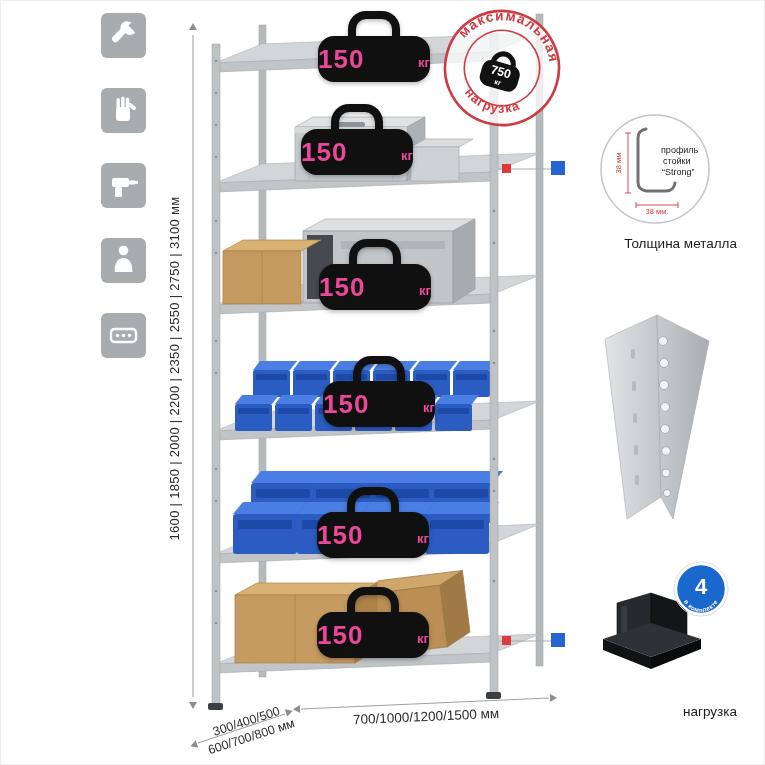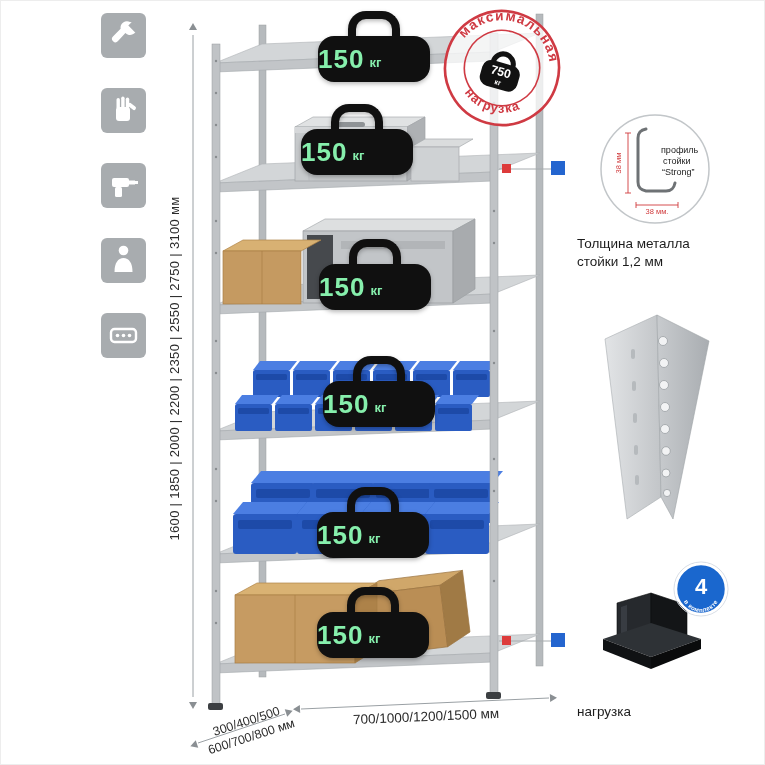--- a/index.html
+++ b/index.html
@@ -11,37 +11,37 @@
              display:flex;align-items:center;justify-content:center;}
 
   
   #rack-svg{position:absolute;left:0;top:0;width:765px;height:765px;}
 
   
   .kettle{position:absolute;width:112px;z-index:6;filter:drop-shadow(0 2px 2px rgba(0,0,0,.28));}
   .kettle .handle{width:36px;height:20px;border:8px solid #101010;border-bottom:none;
                   border-radius:18px 18px 0 0;margin:0 auto -3px;}
   .kettle .body{height:46px;background:#101010;border-radius:16px;display:flex;align-items:center;
-                justify-content:flex-start;color:#86efac;}
+                justify-content:space-between;color:#ec4899;}
   .kettle .val{font-size:26px;font-weight:bold;letter-spacing:1px;}
   .kettle .unit{font-size:13px;font-weight:bold;margin-left:5px;margin-top:7px;}
 
   .stamp{position:absolute;left:440px;top:6px;width:122px;height:122px;z-index:7;}
 
   
   .dim-height{position:absolute;left:-77px;top:360px;width:500px;text-align:center;
               transform:rotate(-90deg);font-size:13px;color:#2b2b2b;letter-spacing:.3px;}
   .dim-width{position:absolute;left:295px;top:708px;width:260px;text-align:center;
              transform:rotate(-2.5deg);font-size:13.5px;color:#2b2b2b;}
   .dim-depth{position:absolute;left:178px;top:712px;width:140px;text-align:center;
              transform:rotate(-18deg);font-size:12.5px;color:#2b2b2b;line-height:1.3;}
 
   
   .profile-circle{position:absolute;left:598px;top:112px;width:112px;height:112px;}
-  .caption{position:absolute;width:160px;text-align:left;font-size:13.5px;color:#1c1c1c;line-height:1.3;}
+  .caption{position:absolute;width:160px;text-align:right;font-size:13.5px;color:#1c1c1c;line-height:1.3;}
   .caption.profile{left:576px;top:234px;}
   .caption.foot{left:576px;top:702px;}
   .angle-post{position:absolute;left:586px;top:300px;width:140px;height:235px;}
   .foot-pic{position:absolute;left:592px;top:578px;width:120px;height:100px;}
   .qty-badge{position:absolute;left:672px;top:560px;width:56px;height:56px;z-index:8;}
 </style>
 </head>
 <body>
 
 <div class="canvas">
@@ -321,21 +321,20 @@
         <line x1="79" y1="89" x2="79" y2="95"></line>
     </g>
     <text transform="translate(22 50) rotate(-90)" text-anchor="middle" font-size="7.5" fill="#d03a3c">38 мм</text>
     <text x="58" y="101" text-anchor="middle" font-size="7.5" fill="#d03a3c">38 мм.</text>
     <text x="62" y="40" font-size="9" fill="#1d1d1d">профиль</text>
     <text x="64" y="51" font-size="9" fill="#1d1d1d">стойки</text>
     <text x="63" y="62" font-size="9" fill="#1d1d1d">“Strong”</text>
   </svg>
   <div class="caption profile">
     <div>Толщина металла</div>
-    <div>стойки 1,2 мм</div>
   </div>
 
   <svg class="angle-post" viewBox="0 0 140 235">
     <defs>
       <linearGradient id="gA" x1="0" y1="0" x2="1" y2="0">
         <stop offset="0" stop-color="#e2e4e6"></stop>
           <stop offset="1" stop-color="#c2c5c8"></stop>
       </linearGradient>
       <linearGradient id="gB" x1="0" y1="0" x2="1" y2="0">
         <stop offset="0" stop-color="#c8cbce"></stop>

